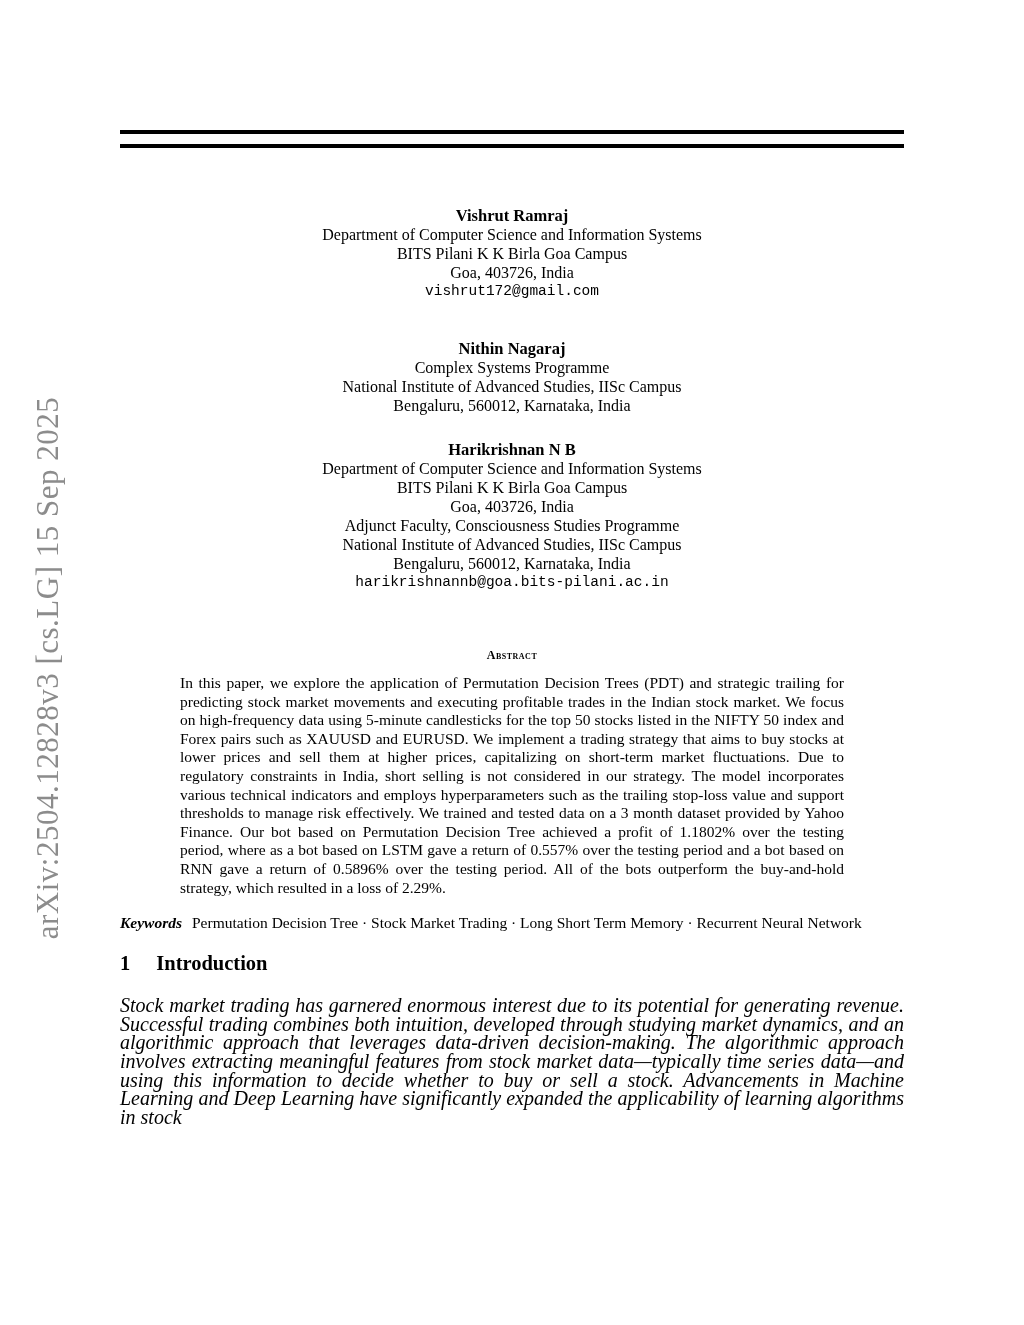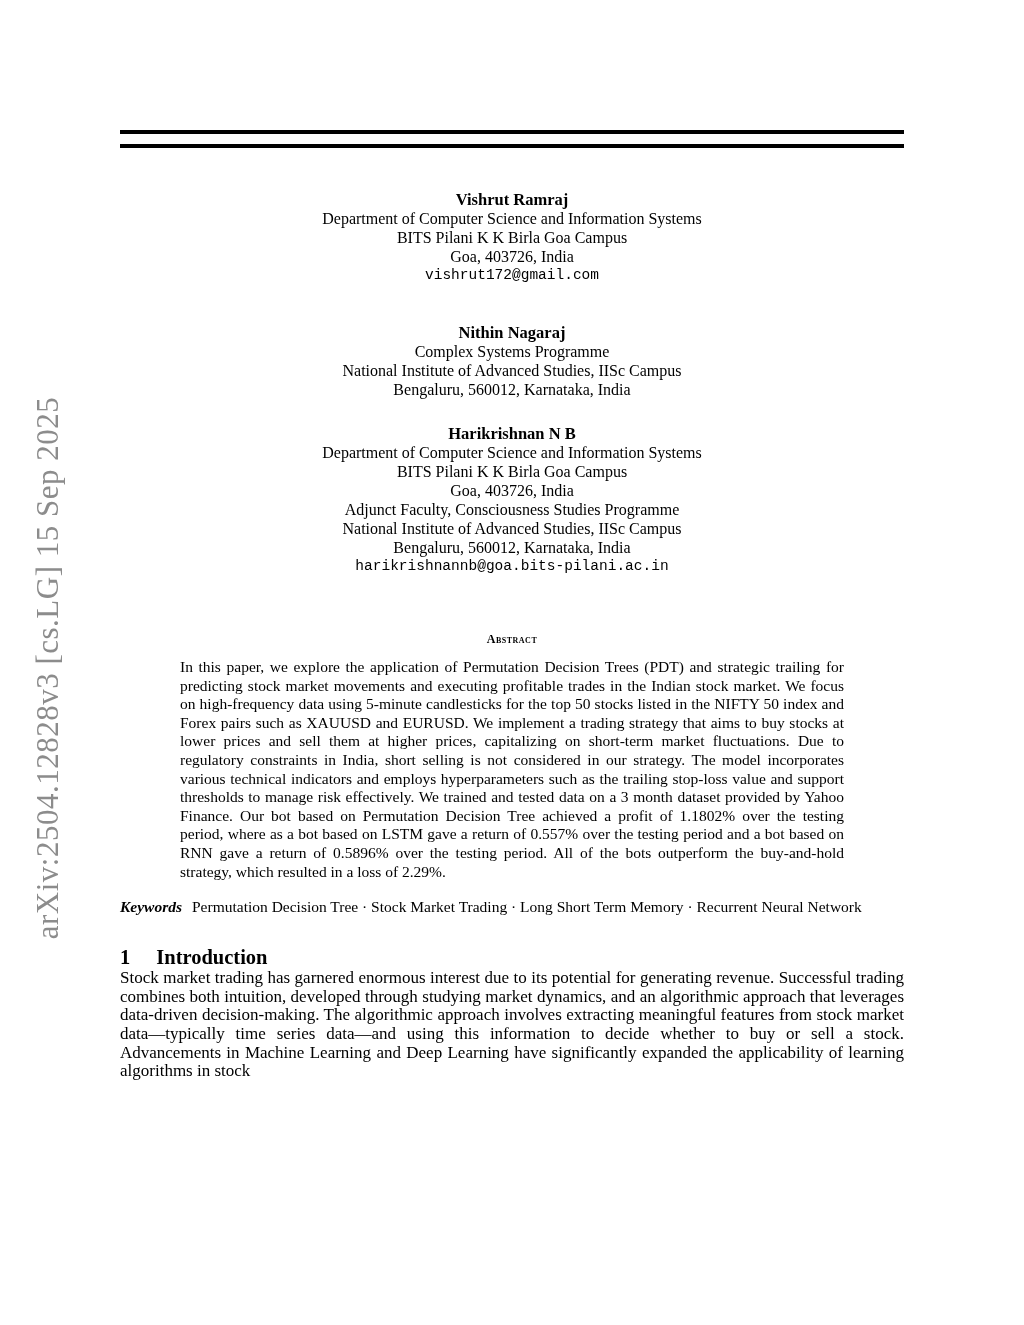--- a/index.html
+++ b/index.html
@@ -45,21 +45,21 @@
     font-size: 26px;
     line-height: 37px;
     font-weight: 400;
     letter-spacing: 0.5px;
   }
   .author-block {
     text-align: center;
     font-size: 16px;
     line-height: 19px;
   }
-  .author-block-1 { margin-top: 42px; }
+  .author-block-1 { margin-top: 58px; }
   .author-block-2 { margin-top: 38px; }
   .author-block-3 { margin-top: 25px; }
   .author-name {
     font-weight: bold;
     font-size: 16.5px;
   }
   .author-affil {
     white-space: pre-line;
   }
   .author-email {
@@ -85,32 +85,34 @@
     margin-top: 16px;
     font-size: 15.5px;
     line-height: 19px;
   }
   .keywords-label {
     font-weight: bold;
     font-style: italic;
     margin-right: 10px;
   }
   .section-heading {
-    margin-top: 30px;
+    margin-top: 20px;
     font-weight: bold;
     font-size: 20.5px;
   }
   .section-number {
     display: inline-block;
     margin-right: 26px;
   }
   .section-body {
+    margin-top: 21px;
     text-align: justify;
-    font-size: 17px;
+    font-size: 20px;
     line-height: 18.6px;
+    font-style: italic;
   }
 </style>
 </head>
 <body>
 
 <div class="page">
 
   <div class="watermark">arXiv:2504.12828v3  [cs.LG]  15 Sep 2025</div>
 
   <div class="content">

